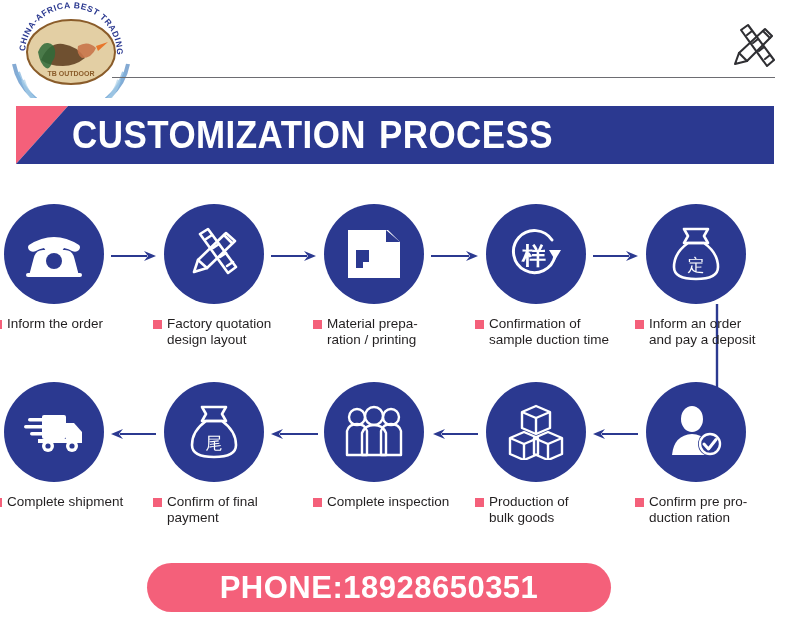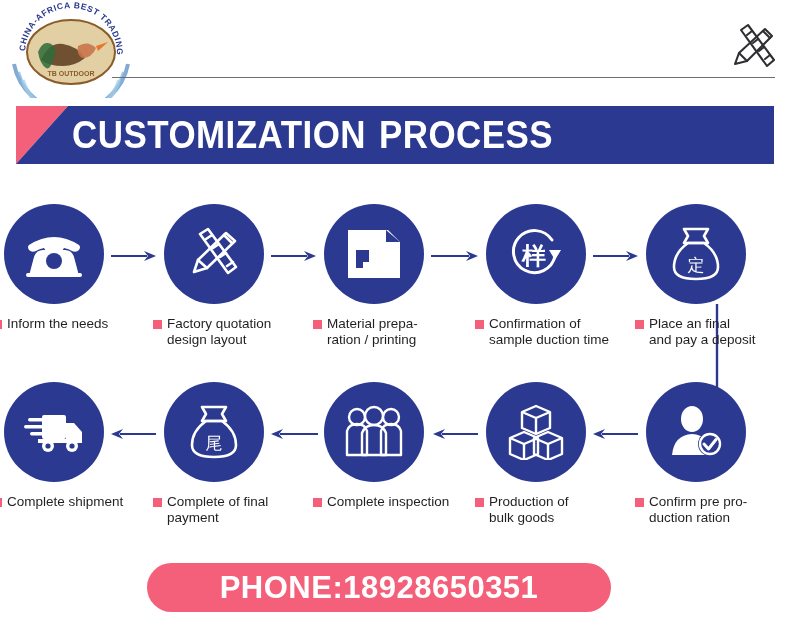--- a/index.html
+++ b/index.html
@@ -278,21 +278,21 @@
             <path d="M4,16 q25,-16 50,0 q2,2 0,5 q-3,3 -7,1 q-3,-2 -8,-3 q-2,4 -6,5 q-4,1 -8,0 q-4,-1 -6,-5 q-5,1 -8,3 q-4,2 -7,-1 q-2,-3 0,-5 Z"></path>
             <path d="M18,21 h22 q7,0 9,7 l4,15 q1,4 -3,4 h-42 q-4,0 -3,-4 l4,-15 q2,-7 9,-7 Z"></path>
             <circle cx="29" cy="32" r="8" fill="#2b3990"></circle>
             <rect x="1" y="44" width="56" height="4" rx="2"></rect>
           </g>
         </svg>
       </span>
     </div>
     <div class="step-label">
       <span class="bullet"></span>
-      <span class="txt">Inform the needs</span>
+      <span class="txt">Inform the order</span>
     </div>
   </div>
 
   <div class="step row1 c2">
     <div class="circle">
       <span>
         <svg width="56" height="52" viewBox="0 0 56 52" xmlns="http://www.w3.org/2000/svg">
           <g fill="#ffffff">
             <path d="M2,2 h40 l12,12 v36 h-52 Z"></path>
             <path d="M40,2 v12 h14" fill="#2b3990"></path>
@@ -360,21 +360,21 @@
           <g fill="none" stroke="#ffffff" stroke-width="2.6" stroke-linejoin="round">
             <path d="M14,4 h24 l-4,7 l4,7 h-24 l4,-7 Z"></path>
             <path d="M18,18 q-14,10 -14,24 q0,12 22,12 q22,0 22,-12 q0,-14 -14,-24 Z"></path>
           </g>
           <text x="26" y="46" text-anchor="middle" font-family="DejaVu Sans, sans-serif" font-size="17" fill="#ffffff">定</text>
         </svg>
       </span>
     </div>
     <div class="step-label">
       <span class="bullet"></span>
-      <span class="txt">Place an final
+      <span class="txt">Inform an order
 and pay a deposit</span>
     </div>
   </div>
 
   <div class="step row2 c0">
     <div class="circle">
       <span>
         <svg width="60" height="46" viewBox="0 0 60 46" xmlns="http://www.w3.org/2000/svg">
           <g fill="#ffffff">
             <rect x="18" y="6" width="24" height="24" rx="2"></rect>
@@ -404,21 +404,21 @@
           <g fill="none" stroke="#ffffff" stroke-width="2.6" stroke-linejoin="round">
             <path d="M14,4 h24 l-4,7 l4,7 h-24 l4,-7 Z"></path>
             <path d="M18,18 q-14,10 -14,24 q0,12 22,12 q22,0 22,-12 q0,-14 -14,-24 Z"></path>
           </g>
           <text x="26" y="46" text-anchor="middle" font-family="DejaVu Sans, sans-serif" font-size="17" fill="#ffffff">尾</text>
         </svg>
       </span>
     </div>
     <div class="step-label">
       <span class="bullet"></span>
-      <span class="txt">Complete of final
+      <span class="txt">Confirm of final
 payment</span>
     </div>
   </div>
 
   <div class="step row2 c2">
     <div class="circle">
       <span>
         <svg width="60" height="54" viewBox="0 0 60 54" xmlns="http://www.w3.org/2000/svg">
           <g fill="none" stroke="#ffffff" stroke-width="2.4" stroke-linejoin="round">
             <circle cx="13" cy="12" r="8"></circle>

